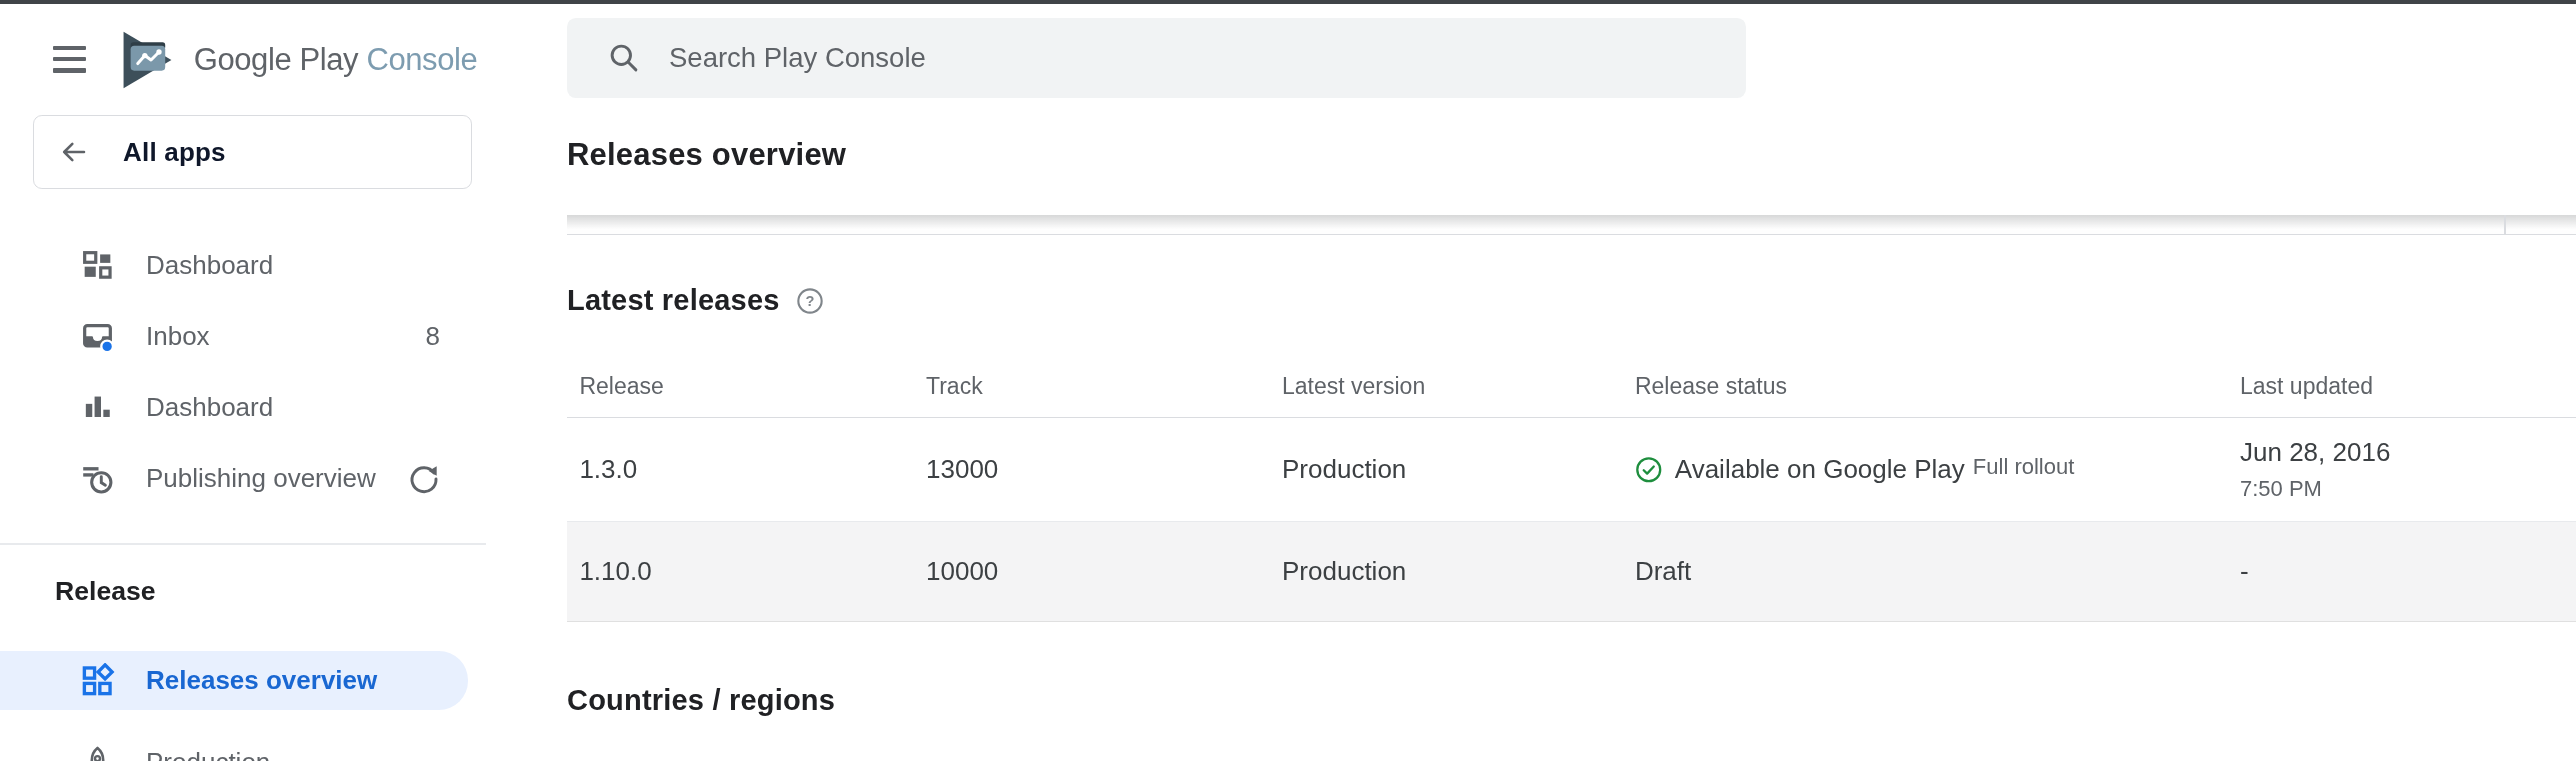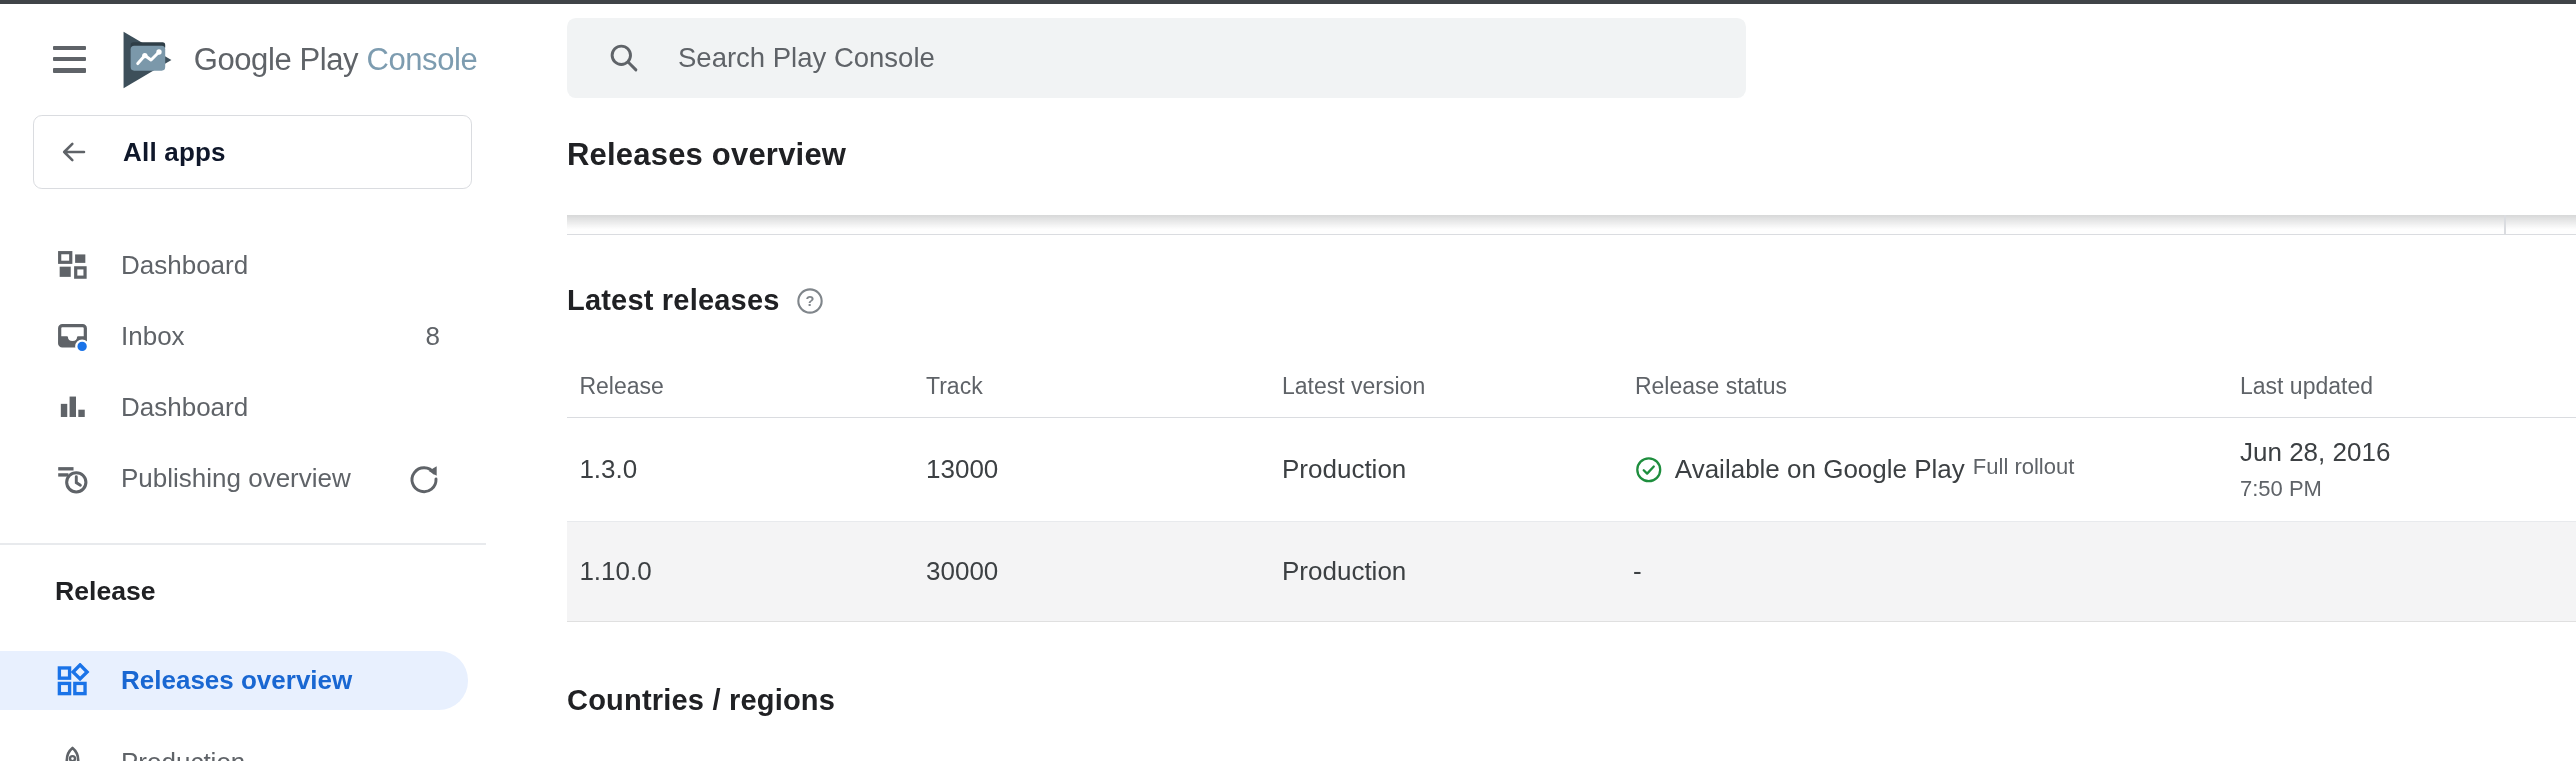--- a/index.html
+++ b/index.html
@@ -21,39 +21,39 @@
   .logo-primary { color:#5f6368; }
   .logo-secondary { color:#7d9cb0; }
 
   .all-apps { position:absolute; left:33px; top:115px; width:439px; height:74px;
               border:1.8px solid #dadce0; border-radius:8.9px; background:#fff; cursor:pointer;
               display:flex; align-items:center; padding-left:22px; gap:32px; }
   .all-apps svg { width:35px; height:28px; }
   .all-apps .lbl { font-size:26px; color:#0f172a; font-weight:bold; letter-spacing:0.2px; }
 
   .nav-item { position:absolute; left:0; width:486px; height:71px; display:flex;
-              align-items:center; padding-left:55px; cursor:pointer; background:transparent; }
+              align-items:center; padding-left:80px; cursor:pointer; background:transparent; }
   .nav-item .nicon { width:35px; height:35px; flex:0 0 35px; display:flex; align-items:center; justify-content:center; }
   .nav-item .nicon svg { width:35px; height:35px; }
   .nav-item .nlabel { margin-left:31px; font-size:26px; color:#5f6368; flex:1; }
   .nav-item .trailing { margin-right:46px; font-size:26px; color:#5f6368; display:flex; align-items:center; }
   .nav-item .trailing svg { width:32px; height:32px; }
 
   .side-divider { position:absolute; left:0; top:543px; width:486px; height:1.8px; background:#e8eaed; }
 
   .section-heading { position:absolute; left:55px; top:576px; font-size:26.6px; font-weight:bold; color:#202124; }
 
   .nav-item.selected { top:651px; height:59px; width:468px; background:#e8f0fe;
                        border-radius:0 29px 29px 0; }
   .nav-item.selected .nlabel { color:#1967d2; font-weight:bold; }
 
   
   .search-bar { position:absolute; left:567px; top:17.7px; width:1179px; height:80px;
                 background:#f1f3f4; border-radius:8.9px; display:flex; align-items:center;
-                padding-left:39px; gap:37px; }
+                padding-left:39px; gap:28px; }
   .search-bar svg { width:35px; height:35px; flex:0 0 35px; }
   .search-bar input { flex:1; border:none; outline:none; background:transparent;
                       font-size:27.5px; color:#3c4043; font-family:inherit; height:53px; }
   .search-bar input::placeholder { color:#5f6368; opacity:1; }
 
   .page-title { position:absolute; left:567px; top:137px; font-size:31px; font-weight:bold;
                 color:#202124; letter-spacing:0.2px; }
 
   .partial-band { position:absolute; left:567px; top:215px; width:2009px; height:20.4px;
                   background:linear-gradient(to bottom, rgba(60,64,67,0.20), rgba(60,64,67,0) 75%), #fefefe;
@@ -245,22 +245,23 @@
       <div class="cell c-updated">
         <div class="updated-stack">
           <span>Jun 28, 2016</span>
           <span class="sub-text">7:50 PM</span>
         </div>
       </div>
     </div>
 
     <div class="trow tr-data tr-2">
       <div class="cell c-first">1.10.0</div>
-      <div class="cell">30000</div>
+      <div class="cell">10000</div>
       <div class="cell">Production</div>
+      <div class="cell c-status">Draft</div>
       <div class="cell c-updated">-</div>
     </div>
   </div>
 
   <div class="section-title st-countries">
     <span class="txt">Countries / regions</span>
   </div>
 
 </div>
 

